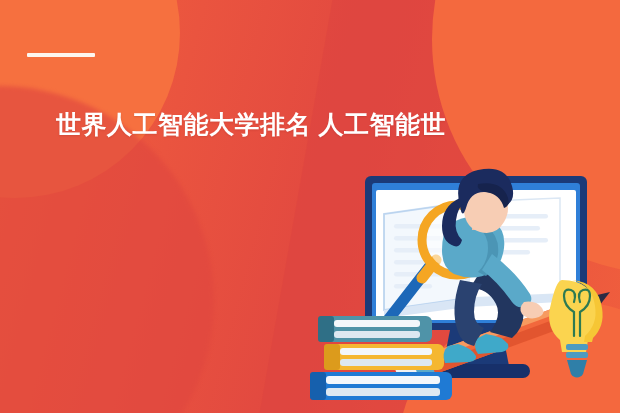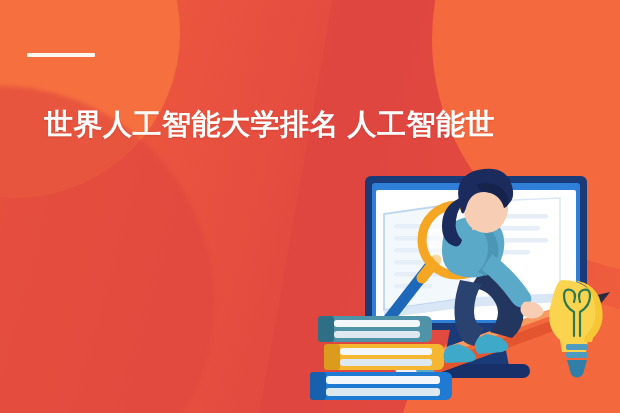--- a/index.html
+++ b/index.html
@@ -89,25 +89,25 @@
     left: 27px;
     top: 53px;
     width: 68px;
     height: 4px;
     background: #fdf6ef;
     border-radius: 1px;
   }
 
   .headline {
     position: absolute;
-    left: 44px;
+    left: 56px;
     top: 104px;
     width: 540px;
     color: #ffffff;
-    font-size: 29px;
+    font-size: 25px;
     line-height: 40px;
     font-weight: 700;
     letter-spacing: .5px;
     white-space: nowrap;
     text-shadow: 0 1px 2px rgba(120, 30, 20, .18);
   }
 
   
   .illustration {
     position: absolute;

